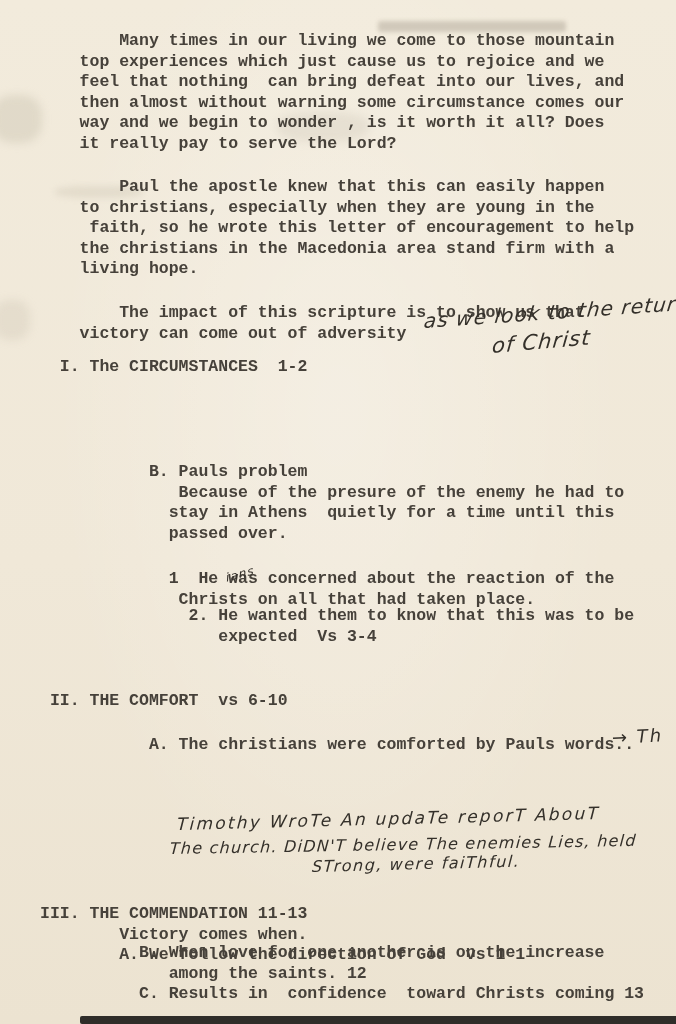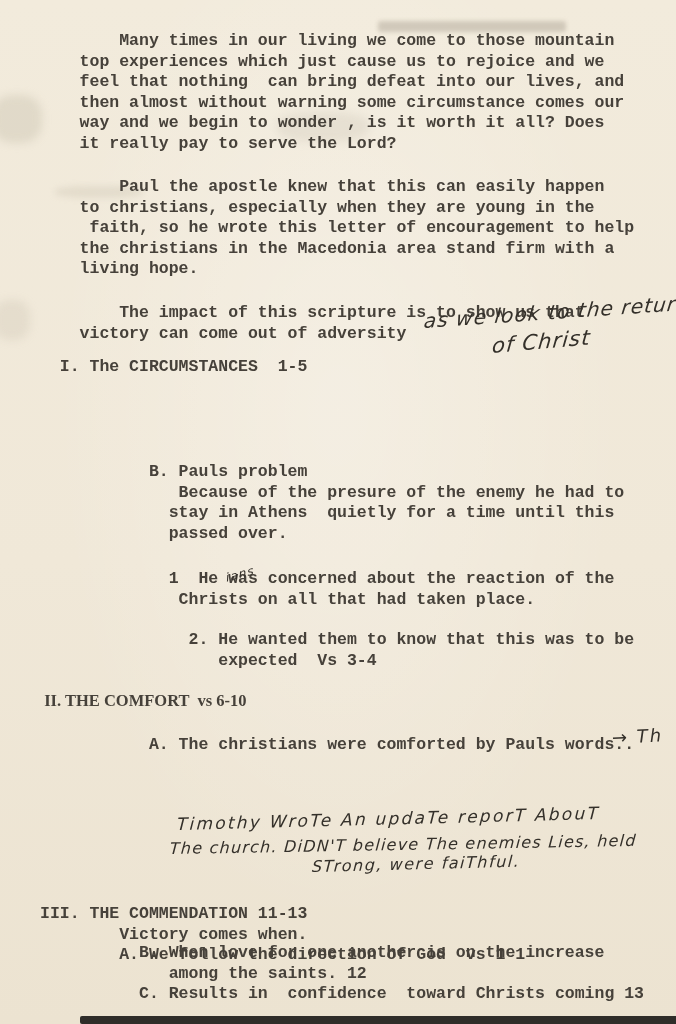--- a/index.html
+++ b/index.html
@@ -25,22 +25,22 @@
     color:#46413a;
     letter-spacing:0;
   }
   .b-para1{top:31px;}
   .b-para2{top:177px;}
   .b-para3{top:303px;}
   .b-head1{top:357px;}
   .b-secA1{top:402px;}
   .b-secB1{top:462px;}
   .b-item1{top:569px;}
-  .b-item2{top:630px;}
-  .b-head2{top:691px;font-family:Liberation Serif, serif;}
+  .b-item2{top:606px;}
+  .b-head2{top:691px;}
   .b-secA2{top:735px;text-align:center;}
   .b-secB2{top:777px;}
   .b-head3{top:904px;}
   .b-secBC3{top:943px;}
 
   
   .hand{
     position:absolute;
     font-family:"DejaVu Sans",sans-serif;
     font-style:italic;
@@ -84,21 +84,21 @@
     then almost without warning some circumstance comes our
     way and we begin to wonder , is it worth it all? Does
     it really pay to serve the Lord?</div>
   <div class="typed b-para2">        Paul the apostle knew that this can easily happen
     to christians, especially when they are young in the
      faith, so he wrote this letter of encouragement to help
     the christians in the Macedonia area stand firm with a
     living hope.</div>
   <div class="typed b-para3">        The impact of this scripture is to show us that
     victory can come out of adversity</div>
-  <div class="typed b-head1">  I. The CIRCUMSTANCES  1-5</div>
+  <div class="typed b-head1">  I. The CIRCUMSTANCES  1-2</div>
   <div class="typed b-secB1">           B. Pauls problem
               Because of the presure of the enemy he had to
              stay in Athens  quietly for a time until this
              passed over.</div>
   <div class="typed b-item1">             1  He was concerned about the reaction of the
               Christs on all that had taken place.</div>
   <div class="typed b-item2">               2. He wanted them to know that this was to be
                   expected  Vs 3-4</div>
   <div class="typed b-head2"> II. THE COMFORT  vs 6-10</div>
   <div class="typed b-secA2">           A. The christians were comforted by Pauls words..</div>

